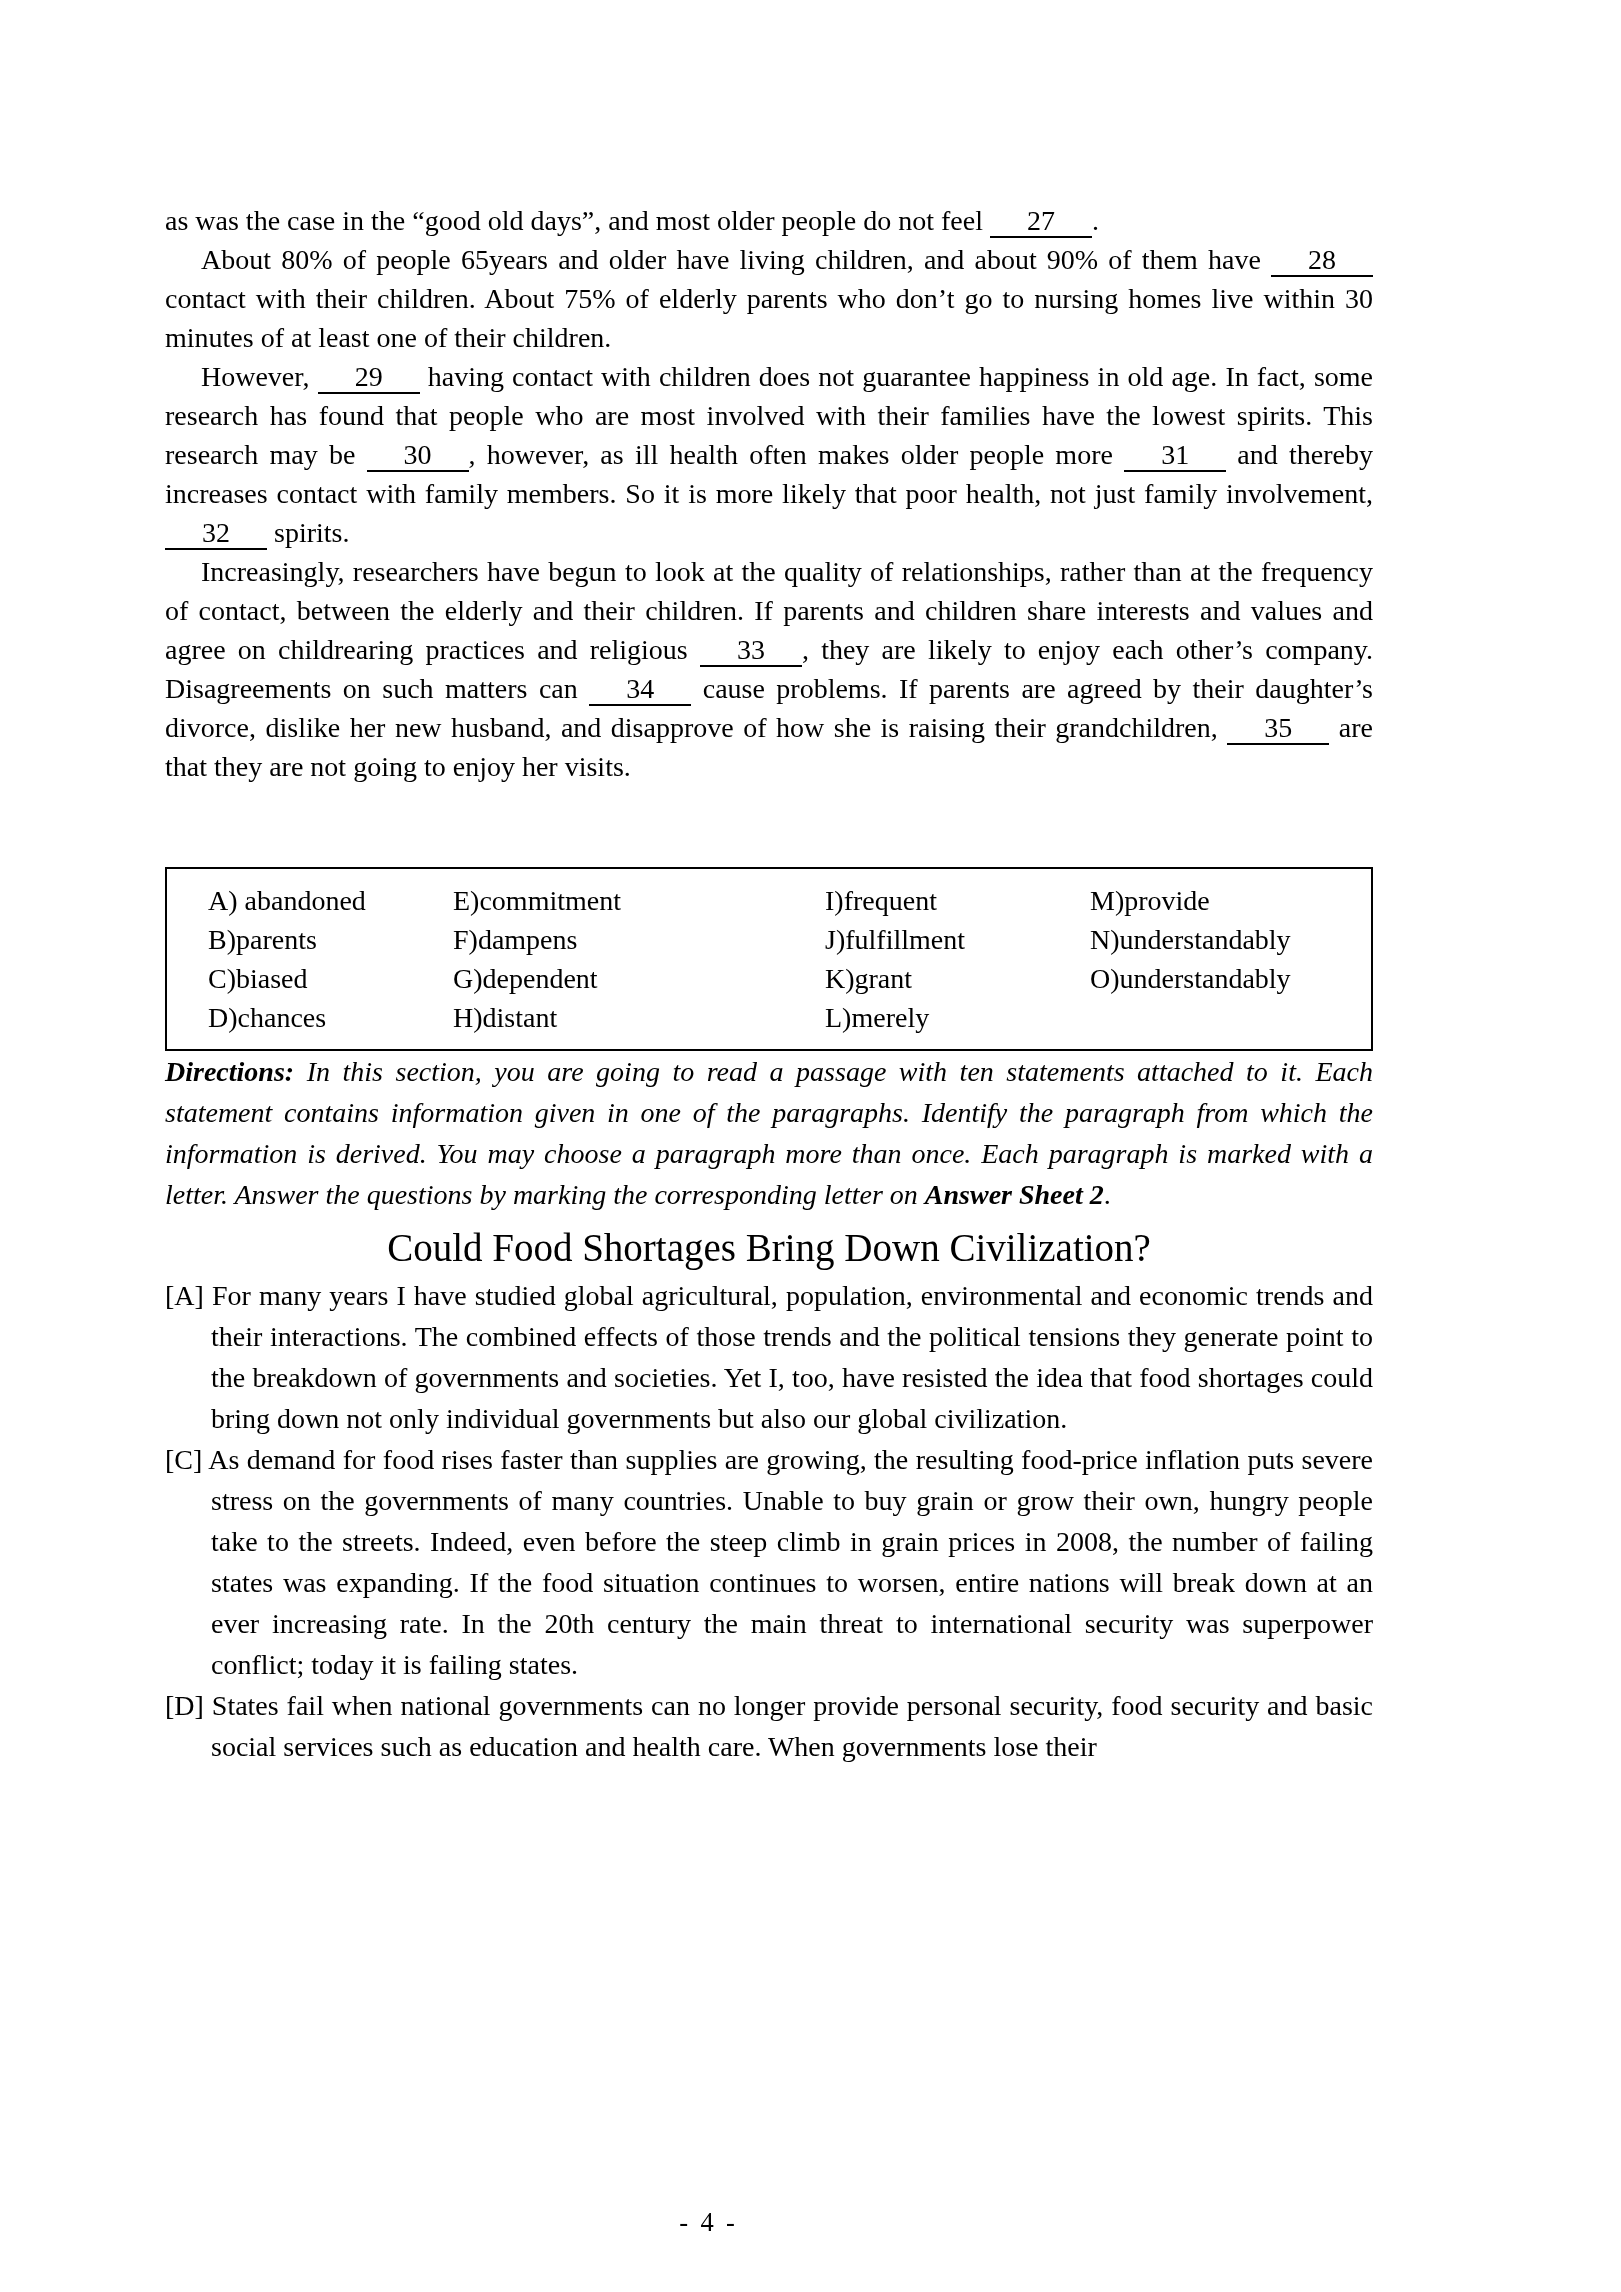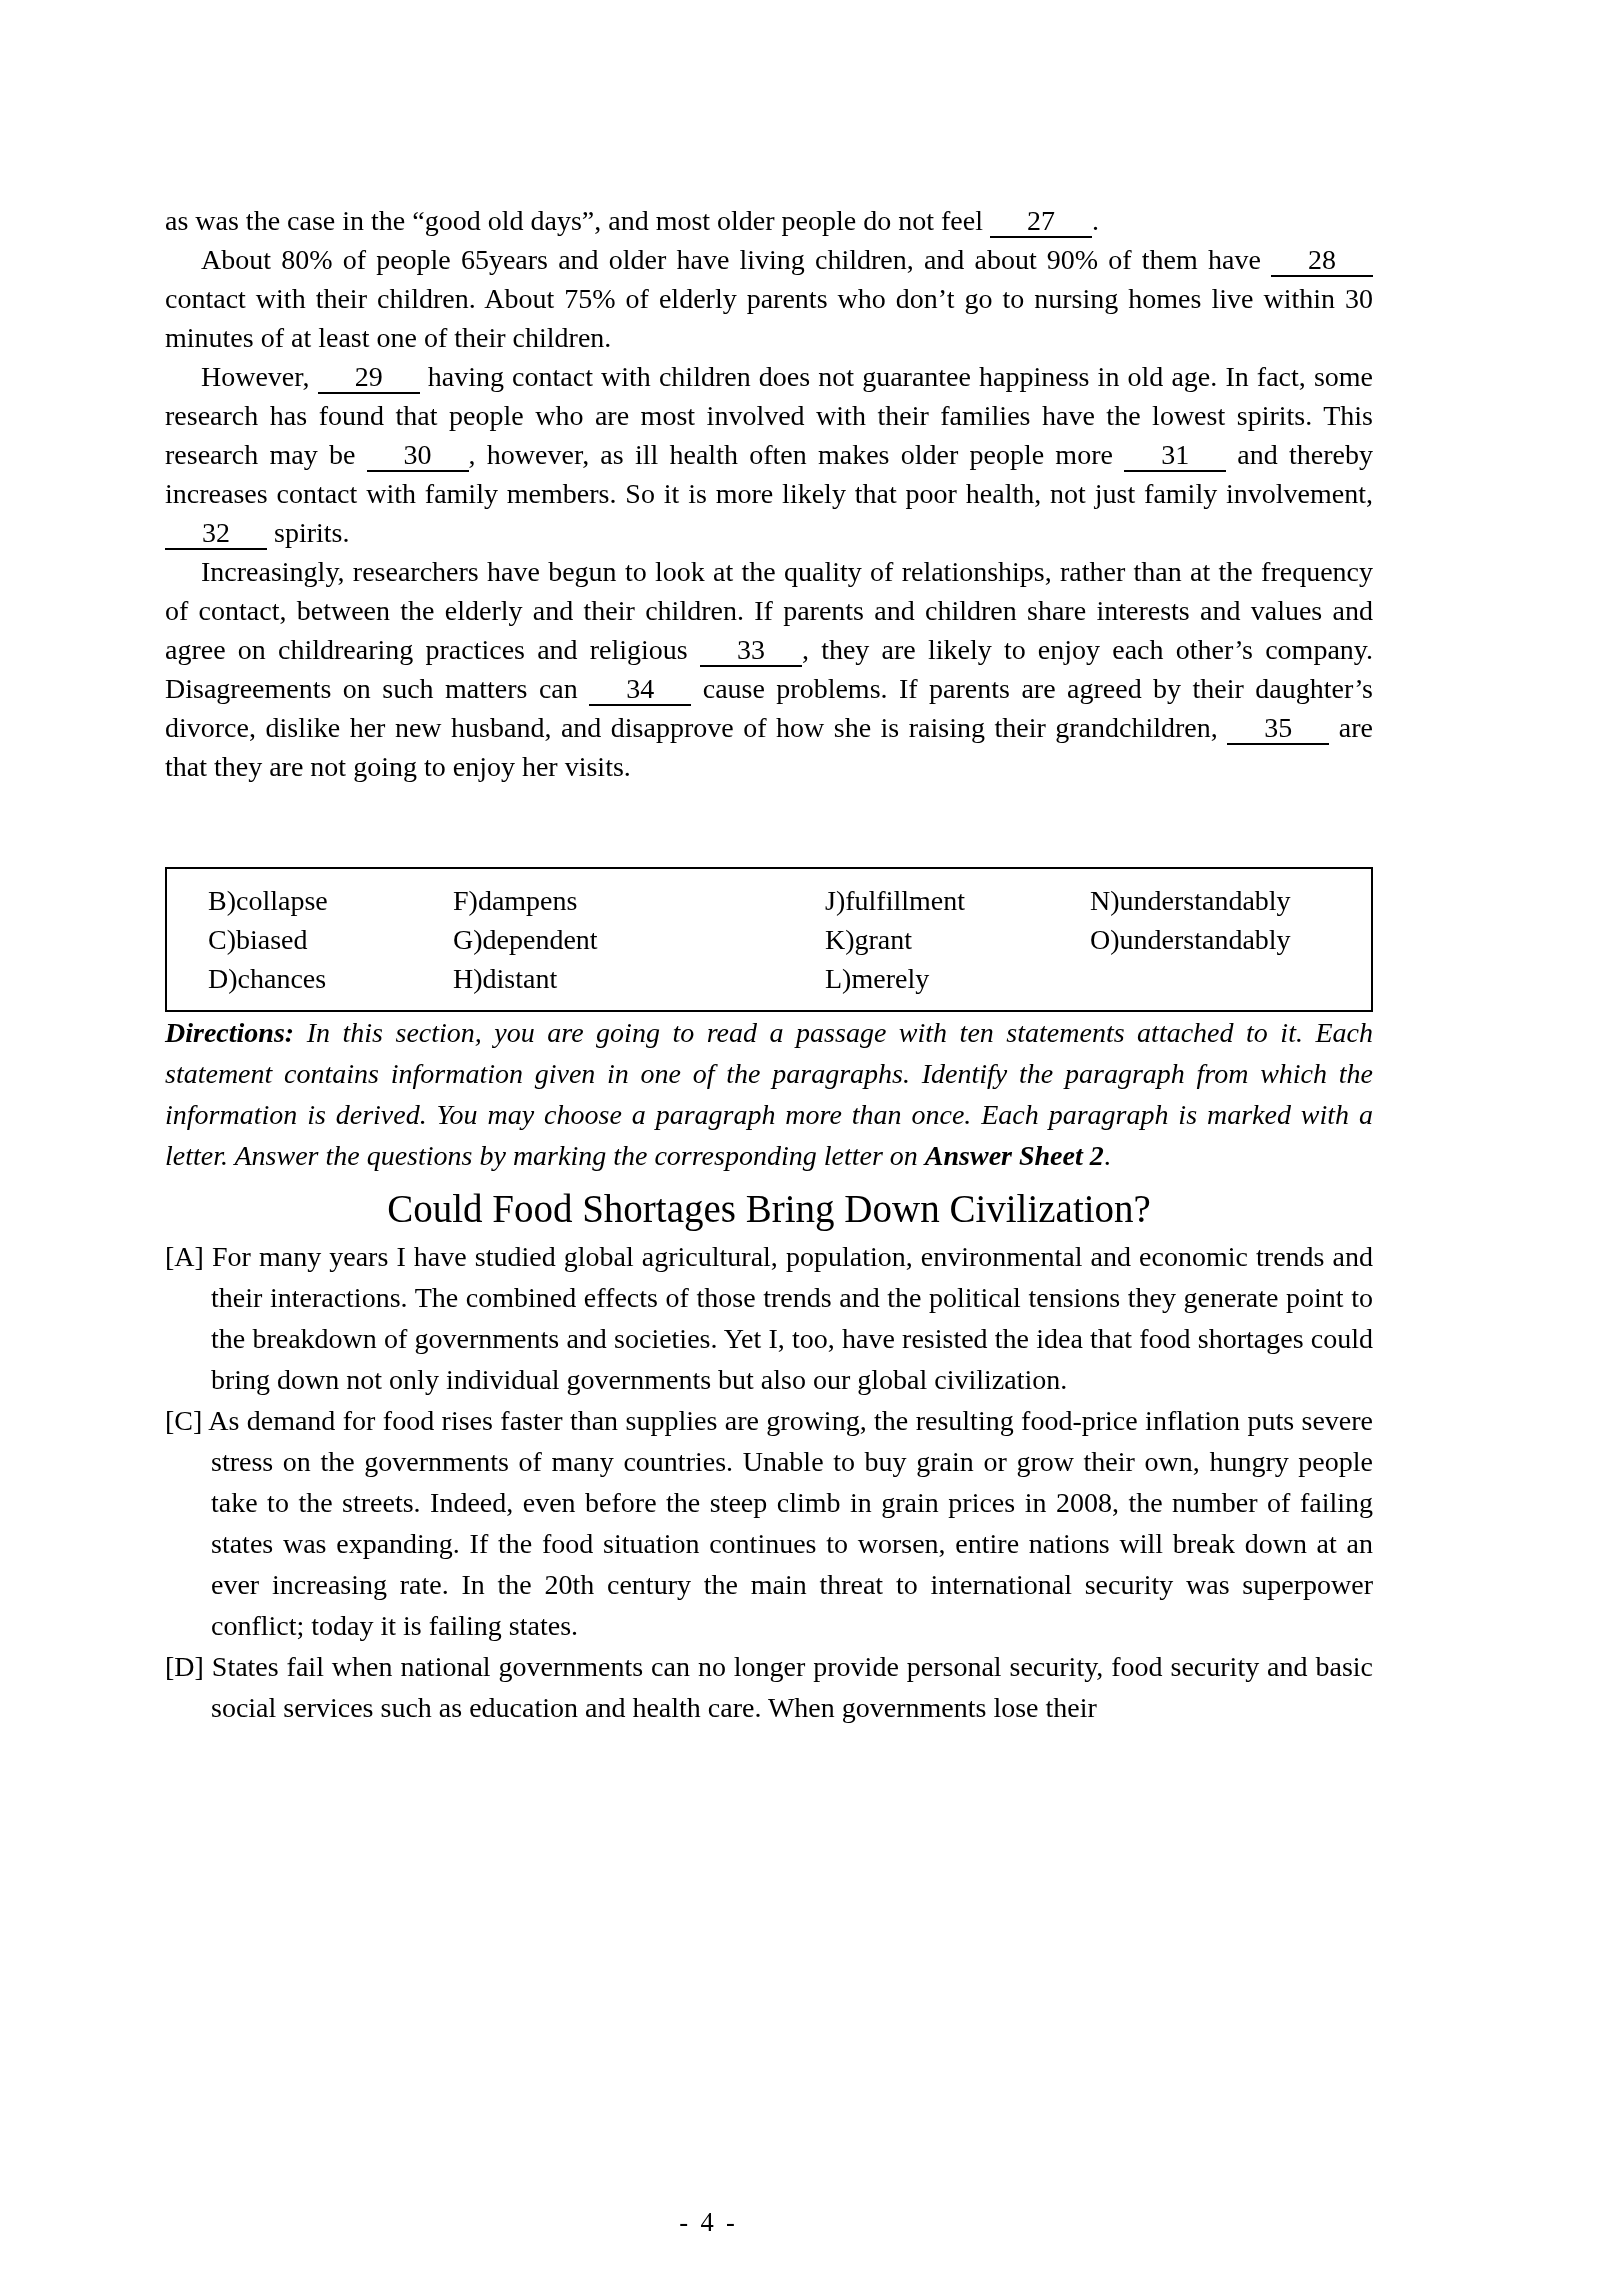--- a/index.html
+++ b/index.html
@@ -52,21 +52,27 @@
 
     <div id="cloze">
         <p class="cz"><span>as was the case in the “good old days”, and most older people do not feel </span><span class="blank">27</span><span>.</span></p>
         <p class="cz ind"><span>About 80% of people 65years and older have living children, and about 90% of them have </span><span class="blank">28</span><span> contact with their children. About 75% of elderly parents who don’t go to nursing homes live within 30 minutes of at least one of their children.</span></p>
         <p class="cz ind"><span>However, </span><span class="blank">29</span><span> having contact with children does not guarantee happiness in old age. In fact, some research has found that people who are most involved with their families have the lowest spirits. This research may be </span><span class="blank">30</span><span>, however, as ill health often makes older people more </span><span class="blank">31</span><span> and thereby increases contact with family members. So it is more likely that poor health, not just family involvement, </span><span class="blank">32</span><span> spirits.</span></p>
         <p class="cz ind"><span>Increasingly, researchers have begun to look at the quality of relationships, rather than at the frequency of contact, between the elderly and their children. If parents and children share interests and values and agree on childrearing practices and religious </span><span class="blank">33</span><span>, they are likely to enjoy each other’s company. Disagreements on such matters can </span><span class="blank">34</span><span> cause problems. If parents are agreed by their daughter’s divorce, dislike her new husband, and disapprove of how she is raising their grandchildren, </span><span class="blank">35</span><span> are that they are not going to enjoy her visits.</span></p>
       </div>
 
     <div class="wordbank" id="wordbank">
         <div class="wb-row">
-          <span class="wb-cell">B)collapse</span>
+          <span class="wb-cell">A) abandoned</span>
+          <span class="wb-cell">E)commitment</span>
+          <span class="wb-cell">I)frequent</span>
+          <span class="wb-cell">M)provide</span>
+        </div>
+        <div class="wb-row">
+          <span class="wb-cell">B)parents</span>
           <span class="wb-cell">F)dampens</span>
           <span class="wb-cell">J)fulfillment</span>
           <span class="wb-cell">N)understandably</span>
         </div>
         <div class="wb-row">
           <span class="wb-cell">C)biased</span>
           <span class="wb-cell">G)dependent</span>
           <span class="wb-cell">K)grant</span>
           <span class="wb-cell">O)understandably</span>
         </div>

